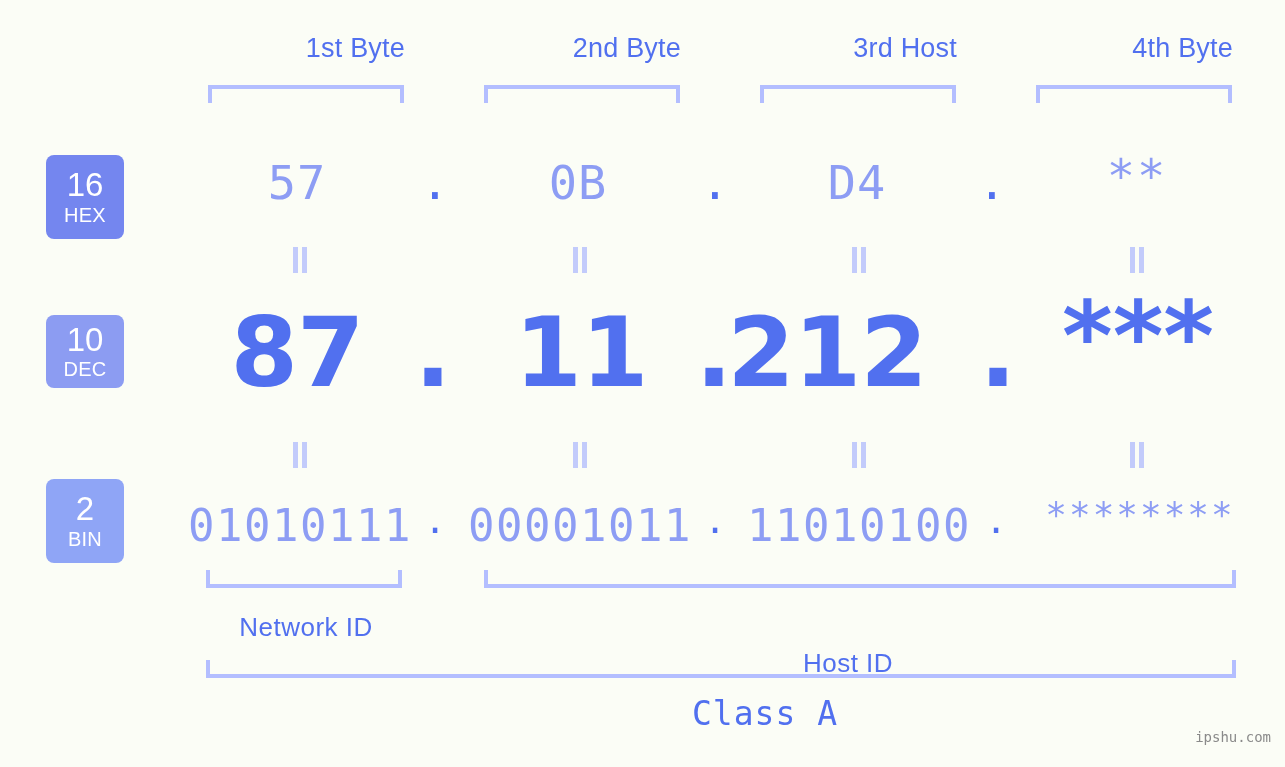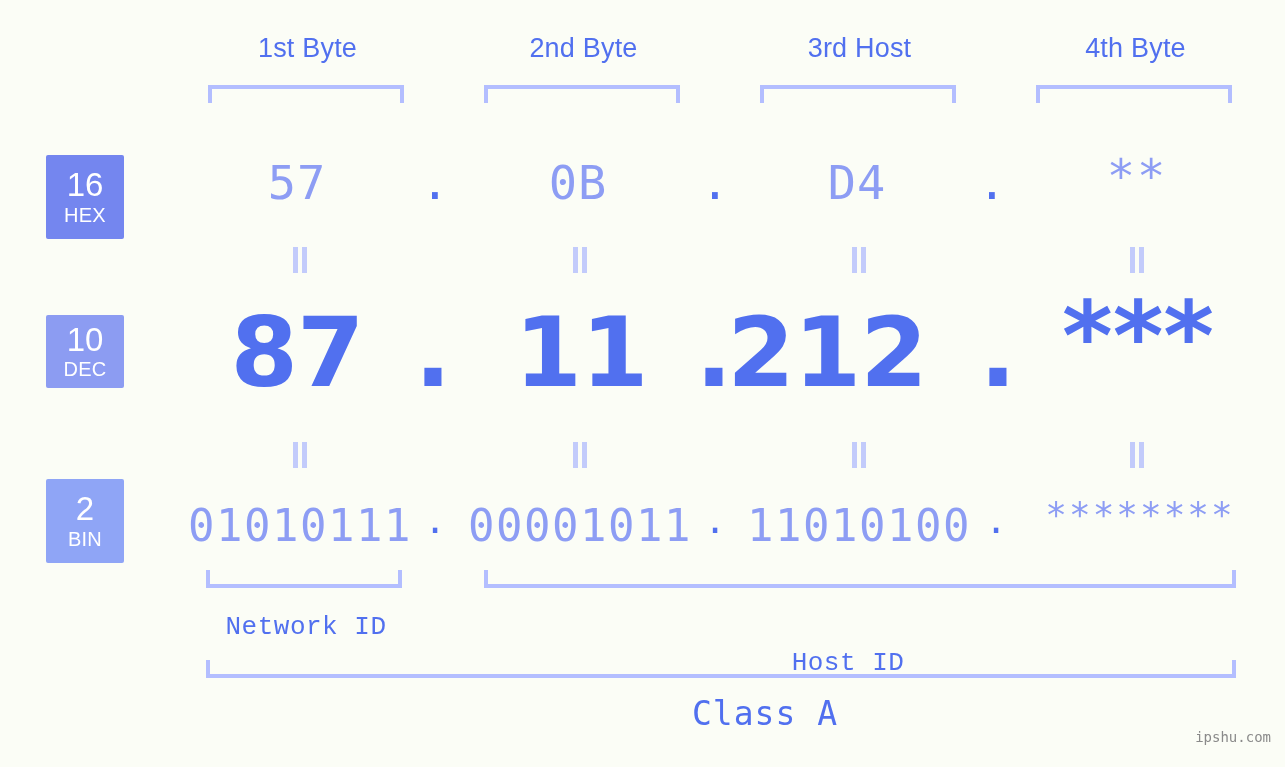--- a/index.html
+++ b/index.html
@@ -23,21 +23,21 @@
     height: 767px;
   }
 
   
   .byte-label {
     position: absolute;
     top: 33px;
     font-size: 27px;
     color: #5170ef;
     font-family: "Liberation Sans", sans-serif;
-    text-align: center;
+    text-align: right;
     letter-spacing: 0.2px;
     white-space: nowrap;
   }
 
   
   .bracket-top {
     position: absolute;
     top: 85px;
     height: 18px;
     border-top: 4px solid #b3beff;
@@ -51,21 +51,21 @@
     border-bottom: 4px solid #b3beff;
     border-left: 4px solid #b3beff;
     border-right: 4px solid #b3beff;
   }
 
   
   .badge {
     position: absolute;
     left: 46px;
     width: 78px;
-    border-radius: 2px;
+    border-radius: 8px;
     color: #ffffff;
     text-align: center;
     display: flex;
     flex-direction: column;
     align-items: center;
     justify-content: center;
     line-height: 1;
     font-family: "Liberation Sans", sans-serif;
   }
   .badge .num {
@@ -189,21 +189,21 @@
     display: block;
   }
   .eqmark i.a { left: 1px; }
   .eqmark i.b { left: 10px; }
   .eq-row-1 { top: 247px; }
   .eq-row-2 { top: 442px; }
 
   
   .section-label {
     position: absolute;
-    font-family: Liberation Mono, monospace;
+    font-family: Liberation Sans, sans-serif;
     font-size: 26px;
     color: #5170ef;
     text-align: right;
     transform: translateX(-50%);
     white-space: nowrap;
     letter-spacing: 0.5px;
   }
 
   .class-label {
     position: absolute;

